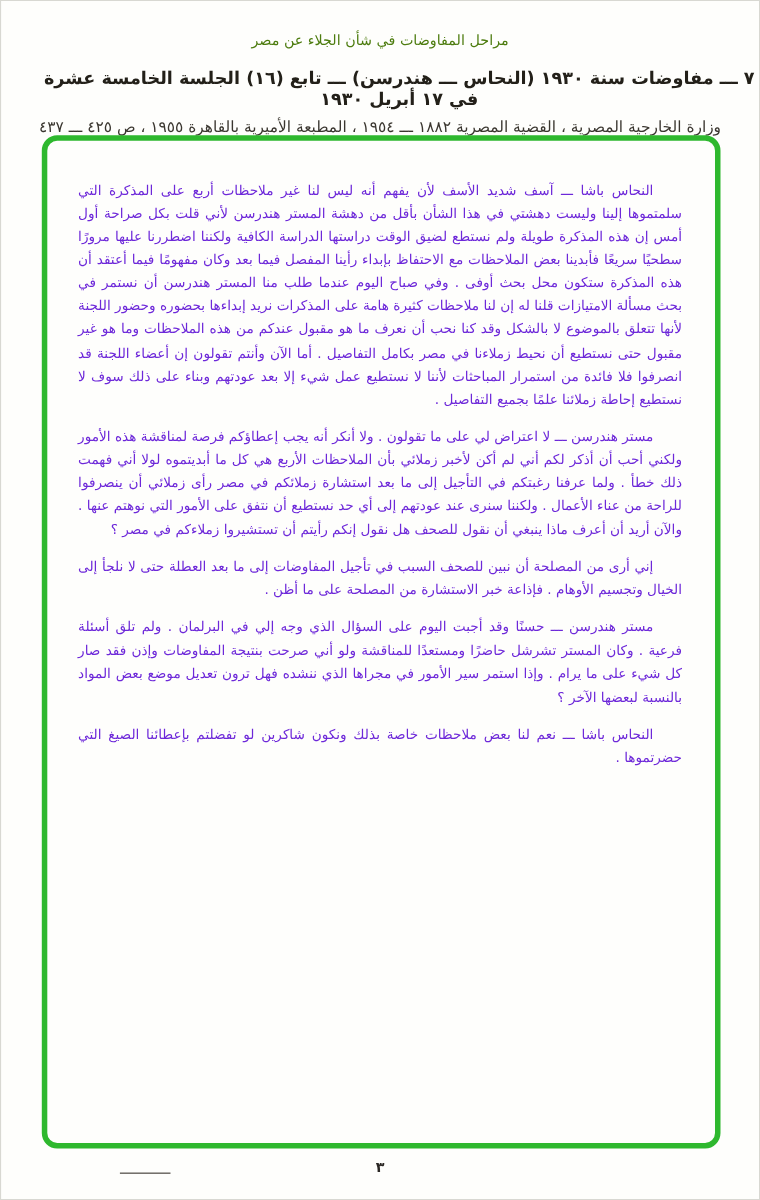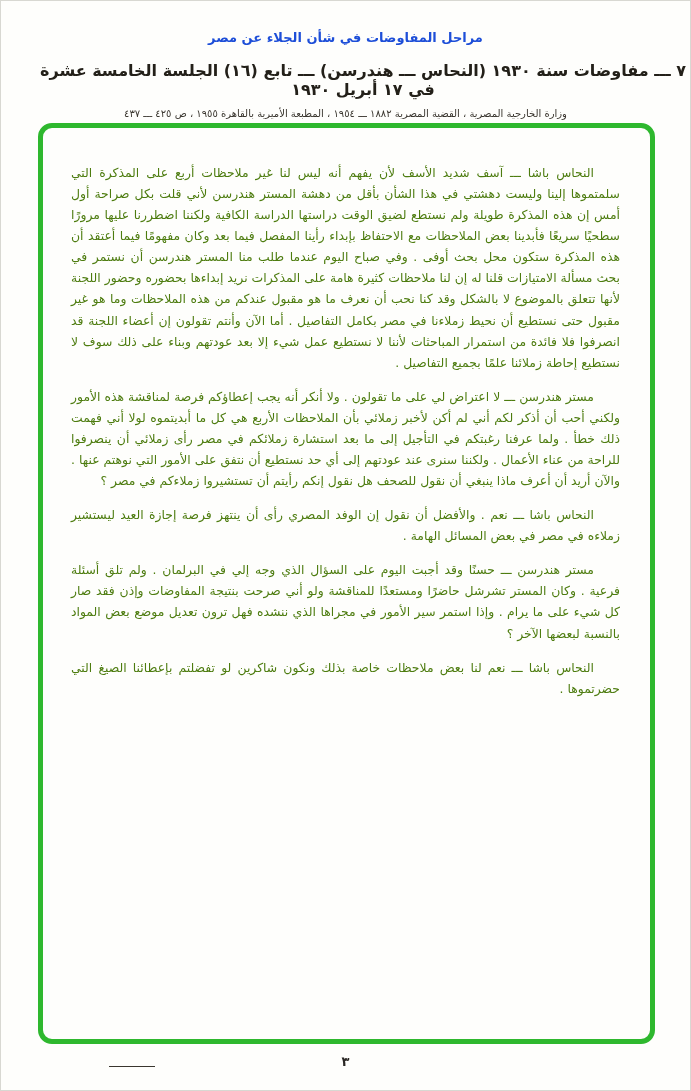--- a/index.html
+++ b/index.html
@@ -14,52 +14,52 @@
     width: 691px; height: 1091px;
     background: #fefefc;
     color: #1e1c1a;
     direction: rtl;
     overflow: hidden;
     box-shadow: inset 0 0 0 1px #d8d8d2;
   }
   .header { text-align: center; padding-top: 30px; }
   .doc-title {
     font-size: 13px;
-    font-weight: bold;
-    color: #1d4ed8;
+    font-weight: normal;
+    color: #4d7c0f;
   }
   .session-line {
     font-size: 16px;
     font-weight: bold;
     margin-top: 16px;
     color: #232019;
     letter-spacing: 0.2px;
     padding-left: 35px;
   }
   .source-line {
-    font-size: 10px;
+    font-size: 14px;
     margin-top: 9px;
     color: #3a362f;
   }
   .highlight-box {
     position: absolute;
     top: 123px;
     left: 38px;
     right: 36px;
     height: 921px;
     border: 5px solid #2eb82e;
     border-radius: 14px;
     padding: 34px 30px 18px 28px;
     overflow: hidden;
   }
   .bodytext {
     font-size: 12.4px;
     line-height: 1.7;
     text-align: justify;
-    color: #4d7c0f;
+    color: #6d28d9;
   }
   .para { margin-bottom: 13px; text-indent: 26px; }
   .para:last-child { margin-bottom: 18px; }
   .footnote-rule {
     position: absolute;
     bottom: 24px;
     right: 536px;
     width: 46px;
     border-top: 1.5px solid #3a362f;
   }
@@ -81,21 +81,21 @@
   <div class="header">
     <div class="doc-title">مراحل المفاوضات في شأن الجلاء عن مصر</div>
     <div class="session-line">٧ ـــ مفاوضات سنة ١٩٣٠ (النحاس ـــ هندرسن) ـــ تابع (١٦) الجلسة الخامسة عشرة في ١٧ أبريل ١٩٣٠</div>
     <div class="source-line">وزارة الخارجية المصرية ، القضية المصرية ١٨٨٢ ـــ ١٩٥٤ ، المطبعة الأميرية بالقاهرة ١٩٥٥ ، ص ٤٢٥ ـــ ٤٣٧</div>
   </div>
 
   <div class="highlight-box" style="border-color: rgb(46, 184, 46);">
     <div class="bodytext">
       <p class="para">النحاس باشا ـــ آسف شديد الأسف لأن يفهم أنه ليس لنا غير ملاحظات أربع على المذكرة التي سلمتموها إلينا وليست دهشتي في هذا الشأن بأقل من دهشة المستر هندرسن لأني قلت بكل صراحة أول أمس إن هذه المذكرة طويلة ولم نستطع لضيق الوقت دراستها الدراسة الكافية ولكننا اضطررنا عليها مرورًا سطحيًا سريعًا فأبدينا بعض الملاحظات مع الاحتفاظ بإبداء رأينا المفصل فيما بعد وكان مفهومًا فيما أعتقد أن هذه المذكرة ستكون محل بحث أوفى . وفي صباح اليوم عندما طلب منا المستر هندرسن أن نستمر في بحث مسألة الامتيازات قلنا له إن لنا ملاحظات كثيرة هامة على المذكرات نريد إبداءها بحضوره وحضور اللجنة لأنها تتعلق بالموضوع لا بالشكل وقد كنا نحب أن نعرف ما هو مقبول عندكم من هذه الملاحظات وما هو غير مقبول حتى نستطيع أن نحيط زملاءنا في مصر بكامل التفاصيل . أما الآن وأنتم تقولون إن أعضاء اللجنة قد انصرفوا فلا فائدة من استمرار المباحثات لأننا لا نستطيع عمل شيء إلا بعد عودتهم وبناء على ذلك سوف لا نستطيع إحاطة زملائنا علمًا بجميع التفاصيل .</p>
       <p class="para">مستر هندرسن ـــ لا اعتراض لي على ما تقولون . ولا أنكر أنه يجب إعطاؤكم فرصة لمناقشة هذه الأمور ولكني أحب أن أذكر لكم أني لم أكن لأخبر زملائي بأن الملاحظات الأربع هي كل ما أبديتموه لولا أني فهمت ذلك خطأ . ولما عرفنا رغبتكم في التأجيل إلى ما بعد استشارة زملائكم في مصر رأى زملائي أن ينصرفوا للراحة من عناء الأعمال . ولكننا سنرى عند عودتهم إلى أي حد نستطيع أن نتفق على الأمور التي نوهتم عنها . والآن أريد أن أعرف ماذا ينبغي أن نقول للصحف هل نقول إنكم رأيتم أن تستشيروا زملاءكم في مصر ؟</p>
-      <p class="para">النحاس باشا ـــ نعم . والأفضل أن نقول إن الوفد المصري رأى أن ينتهز فرصة إجازة العيد ليستشير زملاءه في مصر في بعض المسائل الهامة .</p>
+      <p class="para">إني أرى من المصلحة أن نبين للصحف السبب في تأجيل المفاوضات إلى ما بعد العطلة حتى لا نلجأ إلى الخيال وتجسيم الأوهام . فإذاعة خبر الاستشارة من المصلحة على ما أظن .</p>
       <p class="para">مستر هندرسن ـــ حسنًا وقد أجبت اليوم على السؤال الذي وجه إلي في البرلمان . ولم تلق أسئلة فرعية . وكان المستر تشرشل حاضرًا ومستعدًا للمناقشة ولو أني صرحت بنتيجة المفاوضات وإذن فقد صار كل شيء على ما يرام . وإذا استمر سير الأمور في مجراها الذي ننشده فهل ترون تعديل موضع بعض المواد بالنسبة لبعضها الآخر ؟</p>
       <p class="para">النحاس باشا ـــ نعم لنا بعض ملاحظات خاصة بذلك ونكون شاكرين لو تفضلتم بإعطائنا الصيغ التي حضرتموها .</p>
     </div>
   </div>
 
   <div class="footnote-rule"></div>
 
   <div class="page-number">٣</div>
 
 </div>

